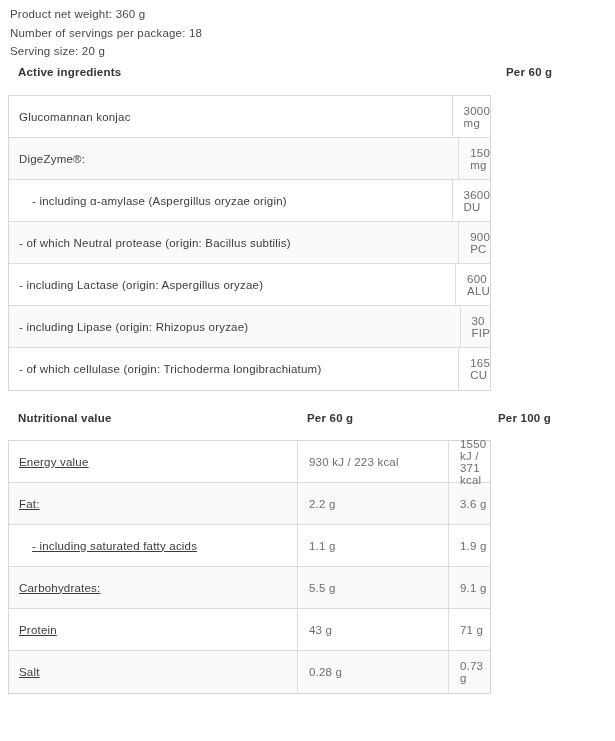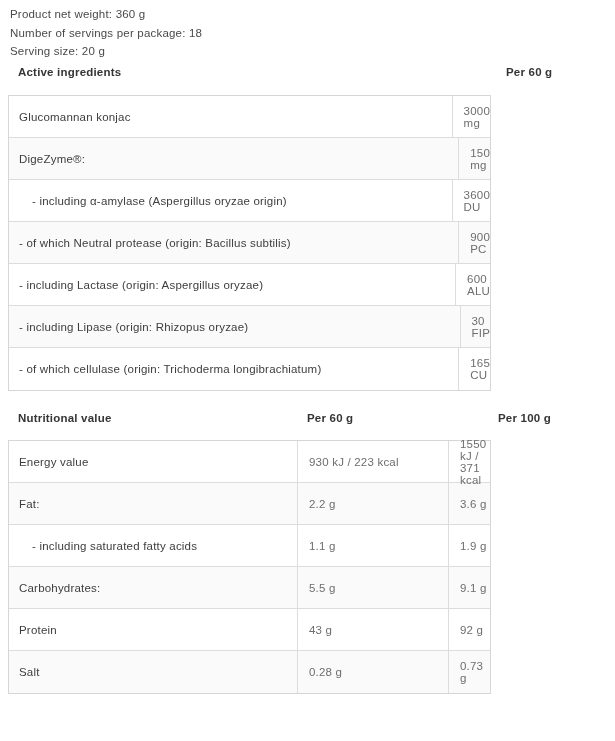--- a/index.html
+++ b/index.html
@@ -39,21 +39,21 @@
     border-bottom: 1px solid #dcdcdc;
     background: #ffffff;
   }
   .row:last-child { border-bottom: none; }
   .row:nth-child(even) { background: #fafafa; }
   .cell { display: flex; align-items: center; }
   .c-label { padding-left: 10px; color: #3d3d3d; border-right: 1px solid #dcdcdc; }
   .c-label.ind { padding-left: 23px; }
   #tbl1 .c-label { width: 489px; }
   #tbl1 .c-val { flex: 1; padding-left: 11px; color: #6e6e6e; }
-  #tbl2 .c-label { width: 289px; }
+  #tbl2 .c-label { width: 289px; text-decoration: underline; }
   #tbl2 .c-mid { width: 151px; padding-left: 11px; color: #6e6e6e; border-right: 1px solid #dcdcdc; }
   #tbl2 .c-val { flex: 1; padding-left: 11px; color: #6e6e6e; }
 </style>
 </head>
 <body>
 
 <div class="page">
 
   <div class="info">
     <div>Product net weight: 360 g</div>
@@ -120,21 +120,21 @@
       <div class="cell c-val">1.9 g</div>
     </div>
     <div class="row">
       <div class="cell c-label">Carbohydrates:</div>
       <div class="cell c-mid">5.5 g</div>
       <div class="cell c-val">9.1 g</div>
     </div>
     <div class="row">
       <div class="cell c-label">Protein</div>
       <div class="cell c-mid">43 g</div>
-      <div class="cell c-val">92 g</div>
+      <div class="cell c-val">71 g</div>
     </div>
     <div class="row">
       <div class="cell c-label">Salt</div>
       <div class="cell c-mid">0.28 g</div>
       <div class="cell c-val">0.73 g</div>
     </div>
   </div>
 
 </div>
 

